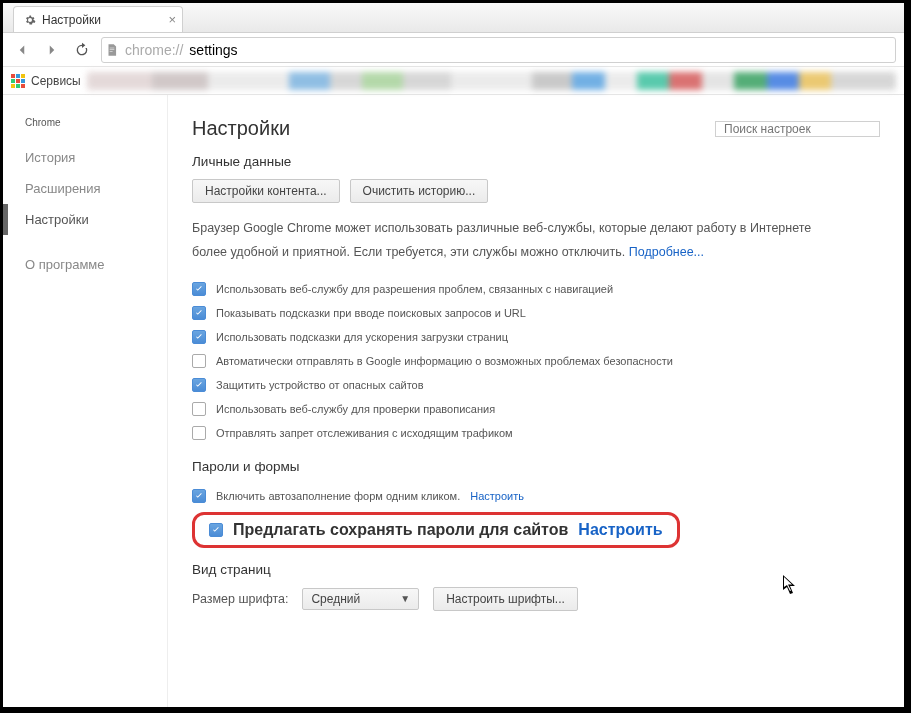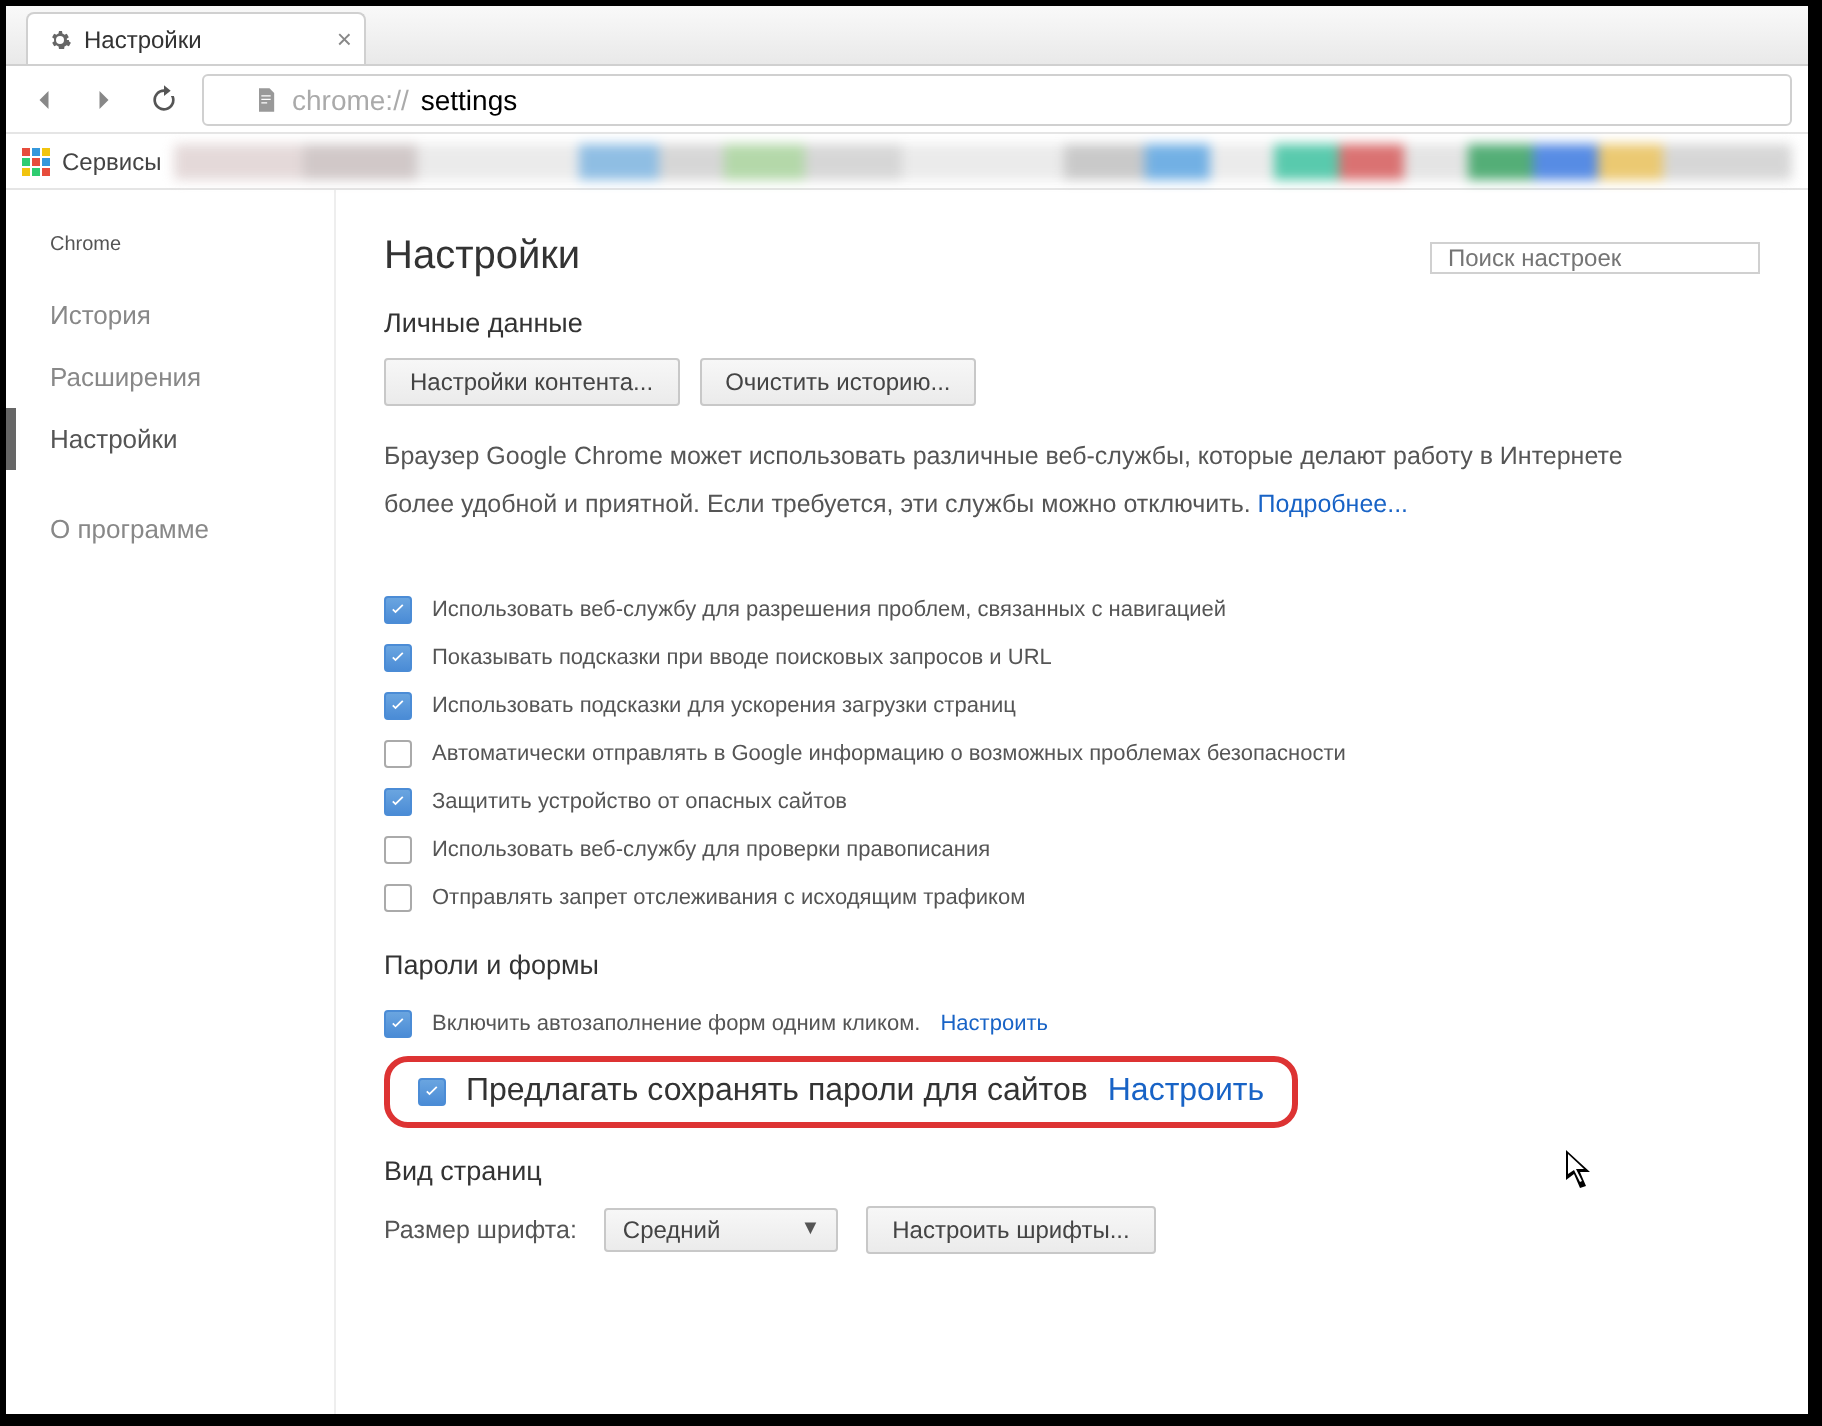--- a/index.html
+++ b/index.html
@@ -7,21 +7,21 @@
   .window { position:absolute; left:3px; top:3px; width:901px; height:704px; background:#fff; box-shadow:0 0 0 1px rgba(0,0,0,.3); }
   
   .tabstrip { height:30px; background:linear-gradient(#f9f9f9,#e9e9e9); display:flex; align-items:flex-end; padding-left:10px; border-bottom:1px solid #d0d0d0; }
   .tab { display:flex; align-items:center; gap:6px; background:#fff; border:1px solid #d0d0d0; border-bottom:none; border-top-left-radius:4px; border-top-right-radius:4px; height:26px; padding:0 12px 0 10px; font-size:12px; color:#333; min-width:170px; position:relative; }
   .tab .gear { width:12px; height:12px; display:inline-flex; }
   .tab .close { position:absolute; right:6px; top:5px; color:#888; font-size:13px; }
   
   .toolbar { height:34px; display:flex; align-items:center; gap:8px; padding:0 8px; border-bottom:1px solid #e5e5e5; }
   .nav-btn { width:22px; height:22px; border-radius:4px; display:flex; align-items:center; justify-content:center; color:#888; font-size:16px; cursor:pointer; }
   .nav-btn.enabled { color:#555; }
-  .omnibox { flex:1; height:26px; border:1px solid #d0d0d0; border-radius:3px; display:flex; align-items:center; padding:0 24px; gap:6px; color:#555; }
+  .omnibox { flex:1; height:26px; border:1px solid #d0d0d0; border-radius:3px; display:flex; align-items:center; padding:0 3px; gap:6px; color:#555; }
   .omnibox .doc-icon { width:14px; height:14px; display:flex; align-items:center; justify-content:center; color:#888; }
   .omnibox .url-prefix { color:#aaa; font-size:14px; }
   .omnibox .url { color:#000; font-size:14px; }
   
   .bookmarks { height:28px; display:flex; align-items:center; padding:0 8px; gap:6px; border-bottom:1px solid #e5e5e5; }
   .apps { display:flex; align-items:center; gap:6px; font-size:12px; color:#444; }
   .apps-icon { display:grid; grid-template-columns:repeat(3,4px); grid-template-rows:repeat(3,4px); gap:1px; }
   .apps-icon span { width:4px; height:4px; }
   .bm-blur { flex:1; height:18px; border-radius:2px; background:
     linear-gradient(90deg,
@@ -38,28 +38,28 @@
   .side-item.active { color:#555; position:relative; }
   .side-item.active::before { content:""; position:absolute; left:0; top:0; bottom:0; width:5px; background:#666; }
   .side-spacer { height:14px; }
   .main { flex:1; padding:22px 24px 10px 24px; overflow:hidden; color:#333; }
   .title-row { display:flex; align-items:center; justify-content:space-between; margin-bottom:10px; }
   h1 { font-size:20px; font-weight:400; color:#333; }
   .search-box { border:1px solid #d0d0d0; font-size:12px; color:#888; padding:4px 8px; width:165px; height:16px; }
   h2 { font-size:13.5px; font-weight:400; color:#333; margin:14px 0 10px; }
   .btn-row { display:flex; gap:10px; margin-bottom:14px; }
   .btn { border:1px solid #c8c8c8; background:linear-gradient(#f7f7f7,#ebebeb); font-size:12px; color:#444; padding:4px 12px; border-radius:2px; cursor:pointer; }
-  .desc { font-size:12.5px; color:#555; line-height:1.9; margin-bottom:28px; max-width:640px; }
+  .desc { font-size:12.5px; color:#555; line-height:1.9; margin-bottom:12px; max-width:640px; }
   .link { color:#1863c6; text-decoration:none; }
   .opt { display:flex; align-items:center; gap:10px; font-size:11px; color:#555; padding:5px 0; }
   .cb { width:14px; height:14px; border:1px solid #aaa; border-radius:2px; background:#fff; display:inline-flex; align-items:center; justify-content:center; flex-shrink:0; }
   .cb.checked { background:linear-gradient(#6aa5e0,#4b8cd6); border-color:#4b8cd6; }
   .cb.checked svg { display:block; }
   .cb svg { display:none; }
-  .highlight-box { display:inline-flex; align-items:center; gap:10px; border:3px solid #d33; border-radius:12px; padding:6px 14px; margin-top:4px; }
+  .highlight-box { display:inline-flex; align-items:center; gap:10px; border:3px solid #d33; border-radius:12px; padding:6px 14px; margin-top:4px;font-weight:bold; }
   .font-row { display:flex; align-items:center; gap:14px; font-size:12.5px; color:#555; margin-top:8px; }
   .select { border:1px solid #c8c8c8; background:linear-gradient(#f7f7f7,#ebebeb); font-size:12px; color:#444; padding:3px 8px; border-radius:2px; display:inline-flex; align-items:center; gap:40px; cursor:pointer; }
   .select .caret { font-size:10px; color:#555; }
   .cursor { position:absolute; left:780px; top:572px; pointer-events:none; }
 </style>
 </head>
 <body>
 
 <div class="window">
 

